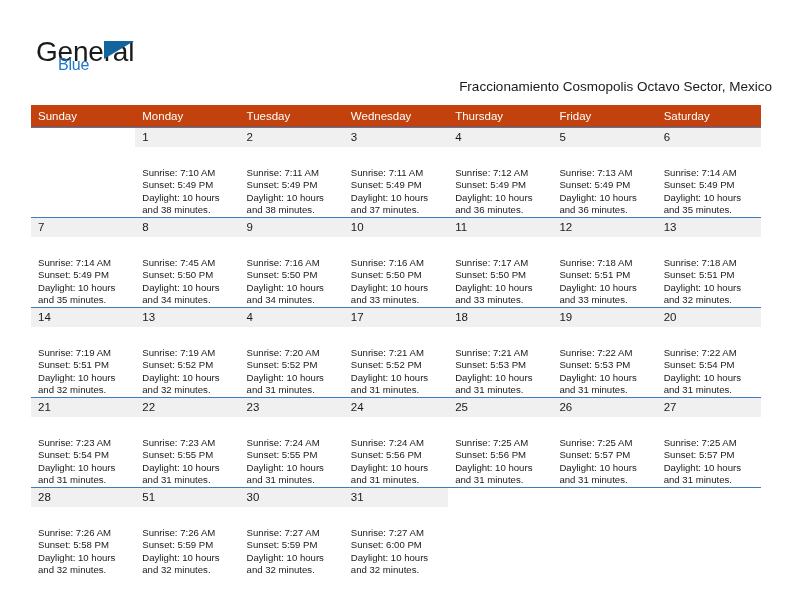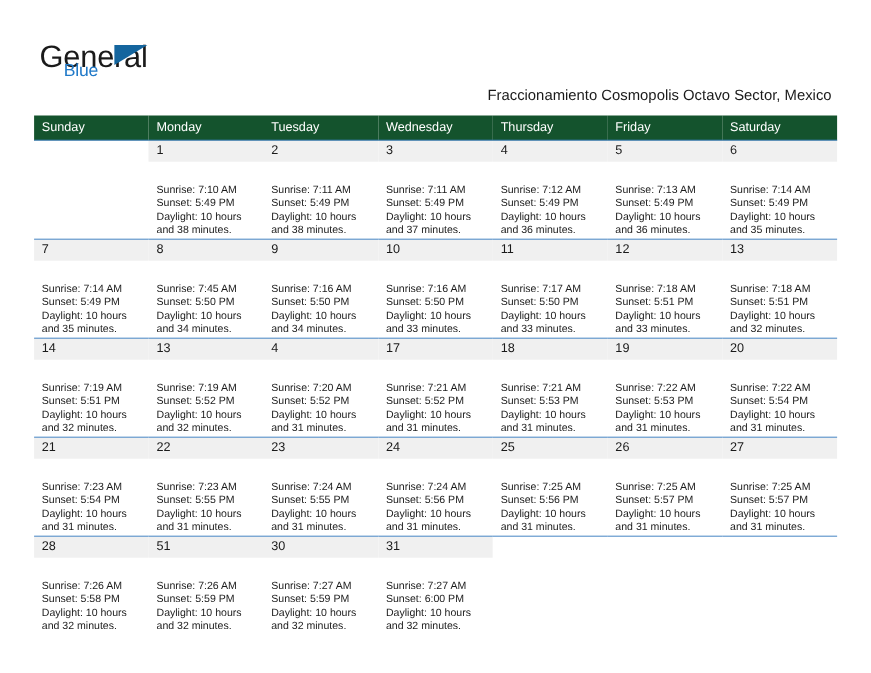--- a/index.html
+++ b/index.html
@@ -68,39 +68,39 @@
     position: absolute;
     right: 36px;
     top: 34px;
     font-size: 27px;
     color: #1a1a1a;
     text-align: right;
     white-space: nowrap;
   }
   .subtitle {
     position: absolute;
-    right: 36px;
+    right: 20px;
     top: 79px;
     font-size: 13.5px;
     color: #1a1a1a;
     text-align: right;
     white-space: nowrap;
   }
 
   
   .calendar {
     position: absolute;
     left: 31px;
     top: 105px;
     width: 730px;
     border-collapse: collapse;
     table-layout: fixed;
   }
   .calendar th {
-    background: #14532d;
+    background: #c2410c;
     color: #ffffff;
     font-size: 11.5px;
     font-weight: normal;
     text-align: left;
     padding: 5px 0 5px 7px;
     height: 12px;
     border: none;
   }
   .calendar td {
     vertical-align: top;
@@ -122,25 +122,24 @@
     font-size: 11.5px;
     color: #1a1a1a;
     padding: 3px 0 3px 7px;
     height: 13px;
     line-height: 13px;
   }
   .daycell.empty .daynum {
     background: #ffffff;
   }
   .info {
-    padding: 4px 6px 0 7px;
+    padding: 20px 6px 0 7px;
     font-size: 9.6px;
     line-height: 12.4px;
     color: #1a1a1a;
-    margin-top: 16px;
   }
   .info div {
     white-space: nowrap;
   }
 </style>
 </head>
 <body>
 
 <div class="page">
 

